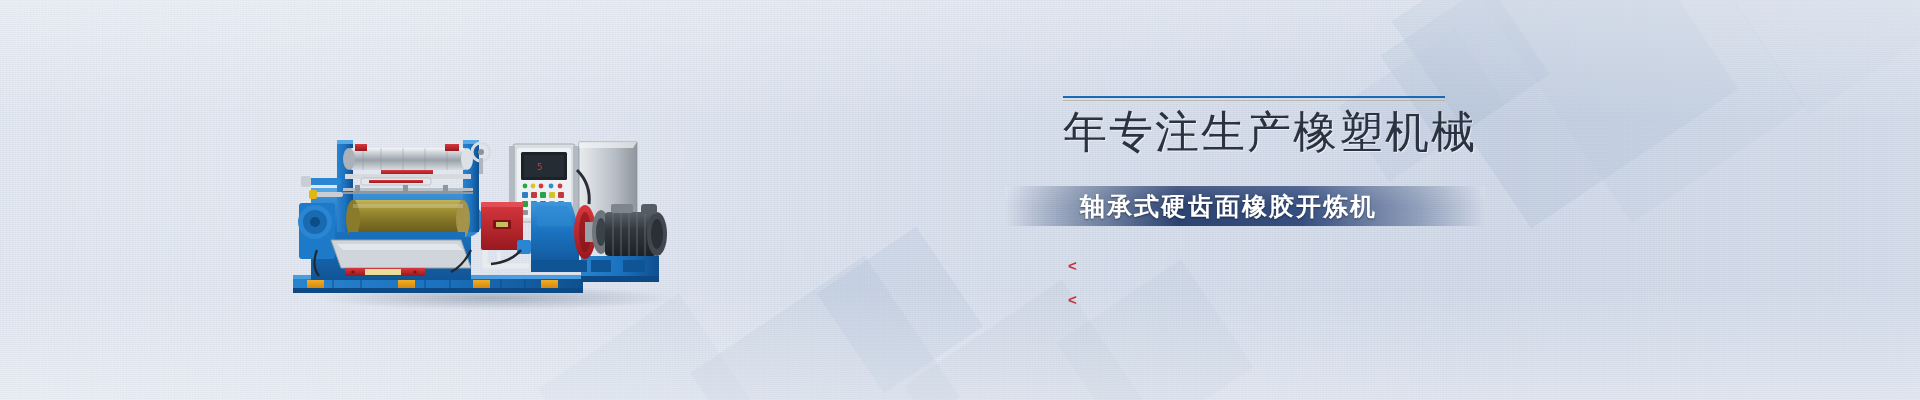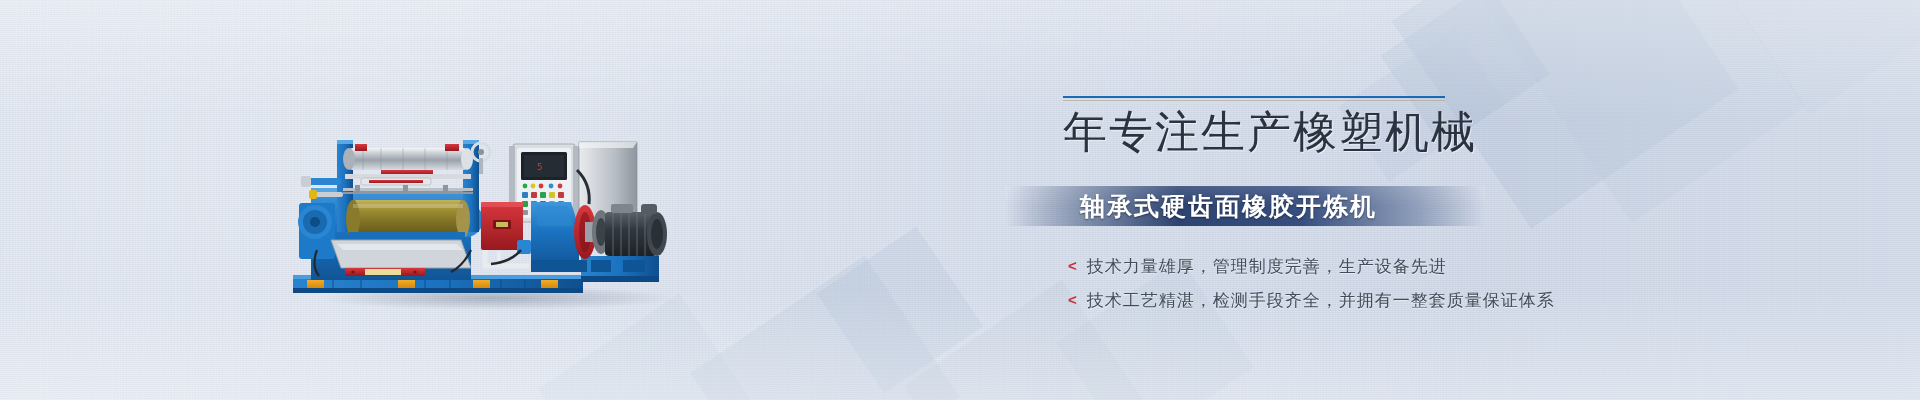--- a/index.html
+++ b/index.html
@@ -458,21 +458,19 @@
   <div class="headline">年专注生产橡塑机械</div>
 
   <div class="subbar">
     <div class="subbar-sheen"></div>
   </div>
   <div class="subbar-text">轴承式硬齿面橡胶开炼机</div>
 
   <div class="bullets">
     <div class="bullet">
       <span class="chev">&lt;</span>
-      <span class="btxt">技术力量雄厚，管理制度完善，生产设备先进</span>
     </div>
     <div class="bullet">
       <span class="chev">&lt;</span>
-      <span class="btxt">技术工艺精湛，检测手段齐全，并拥有一整套质量保证体系</span>
     </div>
   </div>
 
 </div>
 
 </body></html>

